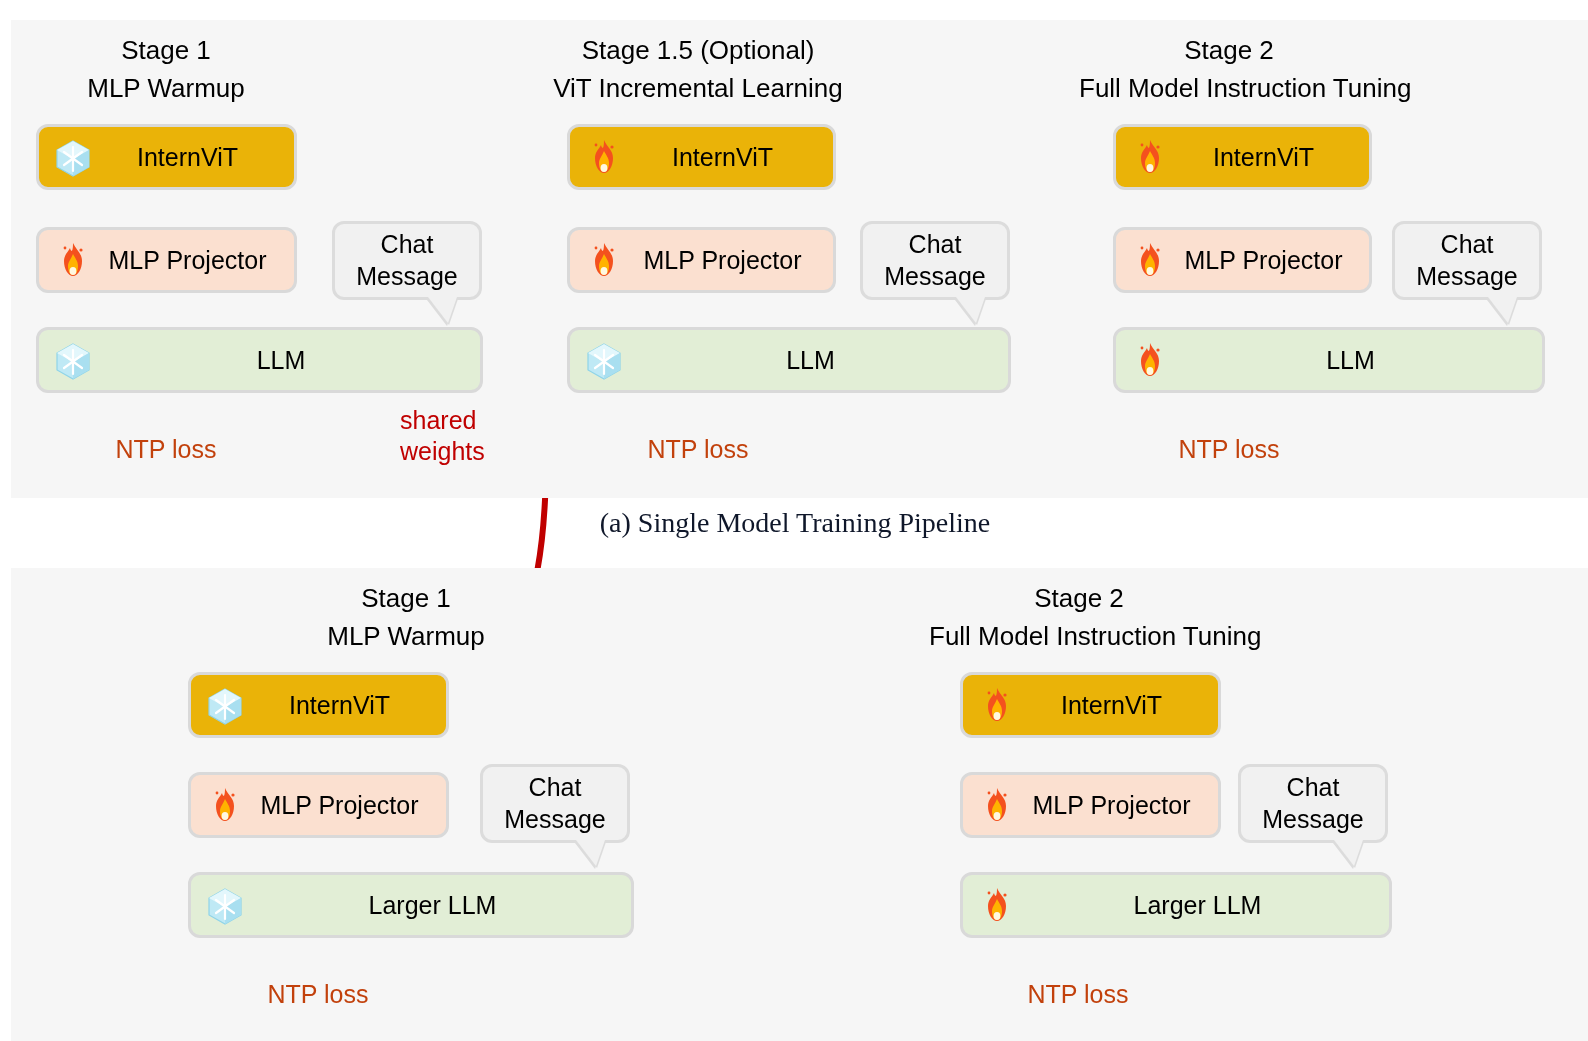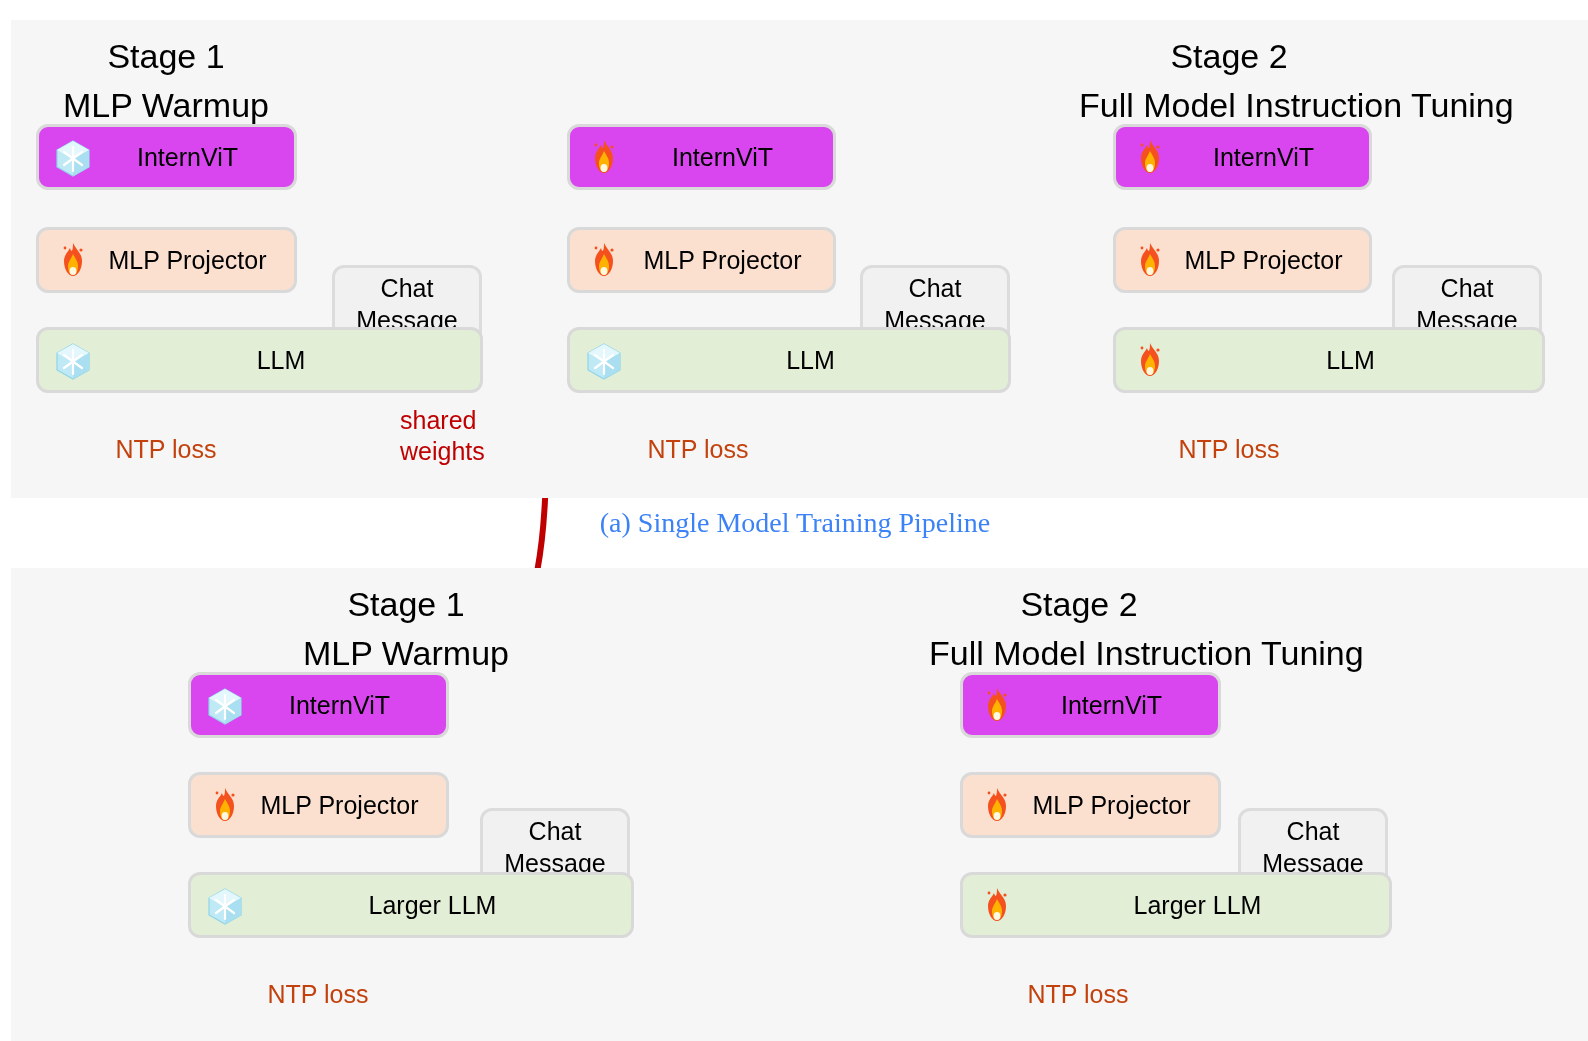--- a/index.html
+++ b/index.html
@@ -21,39 +21,39 @@
     position: absolute;
     background: #f6f6f6;
   }
   #panel-top   { left: 11px; top: 20px;  width: 1577px; height: 478px; }
   #panel-bottom{ left: 11px; top: 568px; width: 1577px; height: 473px; }
 
   .col-title {
     position: absolute;
     text-align: center;
     color: #000000;
-    font-size: 34px;
+    font-size: 26px;
     line-height: 1.45;
     white-space: nowrap;
     font-family: "Liberation Sans", sans-serif;
   }
 
   .node {
     position: absolute;
     box-sizing: border-box;
     border-radius: 12px;
     border: 3px solid #d9d9d9;
     display: flex;
     align-items: center;
     justify-content: center;
     font-size: 25px;
     color: #000;
     font-family: "Liberation Sans", sans-serif;
   }
-  .node.vit  { background: #d946ef; }
+  .node.vit  { background: #eab308; }
   .node.mlp  { background: #fbe0d0; }
   .node.llm  { background: #e2eed6; padding-left: 43px; }
 
   .node .state-icon {
     position: absolute;
     left: 14px;
     top: 50%;
     transform: translateY(-50%);
     width: 40px;
     height: 40px;
@@ -74,21 +74,20 @@
     border: 3px solid #dcdcdc;
     background: #f1f1f1;
     display: flex;
     flex-direction: column;
     align-items: center;
     justify-content: center;
     font-size: 25px;
     color: #000;
     line-height: 1.25;
     text-align: center;
-    margin-top: 44px;
   }
   .bubble .tail {
     position: absolute;
     bottom: -26px;
     right: 22px;
     width: 0; height: 0;
     border-left: 20px solid transparent;
     border-right: 9px solid transparent;
     border-top: 26px solid #f1f1f1;
     filter: drop-shadow(1px 2px 0 #dcdcdc) drop-shadow(-2px 1px 0 #dcdcdc);
@@ -108,21 +107,21 @@
     font-size: 25px;
     line-height: 1.25;
     text-align: left;
     white-space: nowrap;
   }
 
   .caption {
     position: absolute;
     font-family: "Liberation Serif", serif;
     font-size: 28px;
-    color: #3b82f6;
+    color: #0f172a;
     text-align: center;
     white-space: nowrap;
   }
 
   svg.overlay {
     position: absolute;
     left: 0; top: 0;
     width: 1588px;
     height: 1041px;
     pointer-events: none;
@@ -238,20 +237,24 @@
     <span class="node-label">LLM</span>
   </div>
 
   <div class="loss-label" style="left:66px; top:435px; width:200px;">NTP loss</div>
 
   <div class="shared-label" style="left:400px; top:405px; width:146px;">
     <div>shared</div>
     <div>weights</div>
   </div>
 
+  <div class="col-title" style="left:548px; top:32px; width:300px;">
+    <div>Stage 1.5 (Optional)</div>
+    <div>ViT Incremental Learning</div>
+  </div>
 
   <div class="node vit labelleft" style="left:567px; top:124px; width:269px; height:66px;">
     <span class="state-icon">
       <svg viewBox="0 0 40 40" width="40" height="40">
         <path d="M20 3 C23 10 29 13 29 21 C29 29 25 36 20 36 C15 36 11 29 11 21 C11 15 15 12 17 8 C18 12 20 13 20 3 Z" fill="#f4511e"></path>
         <path d="M20 14 C22 18 25 21 25 26 C25 31 23 35 20 35 C17 35 15 31 15 26 C15 22 18 19 20 14 Z" fill="#ffb300"></path>
         <ellipse cx="20" cy="31" rx="3.4" ry="4" fill="#fff8e1"></ellipse>
         <circle cx="12" cy="8" r="1.4" fill="#f4511e"></circle>
         <circle cx="28" cy="10" r="1.6" fill="#f4511e"></circle>
       </svg>

